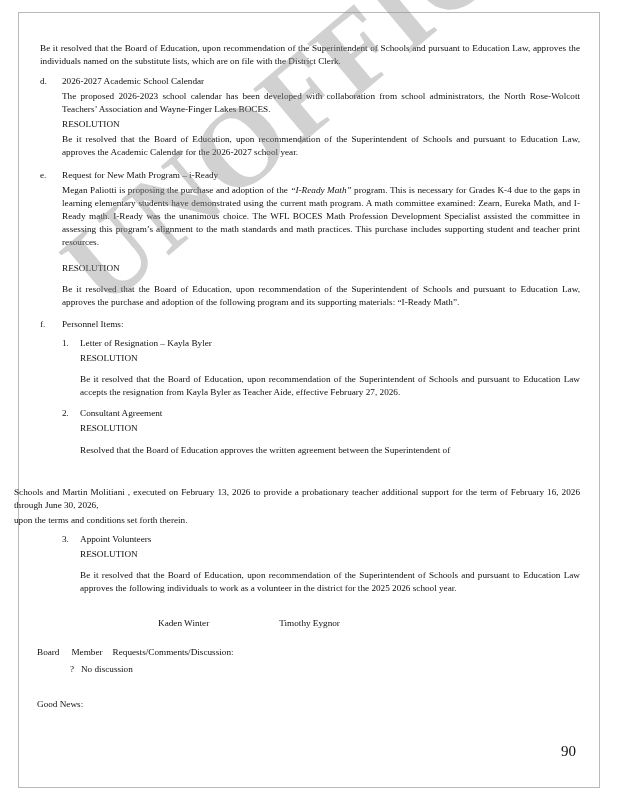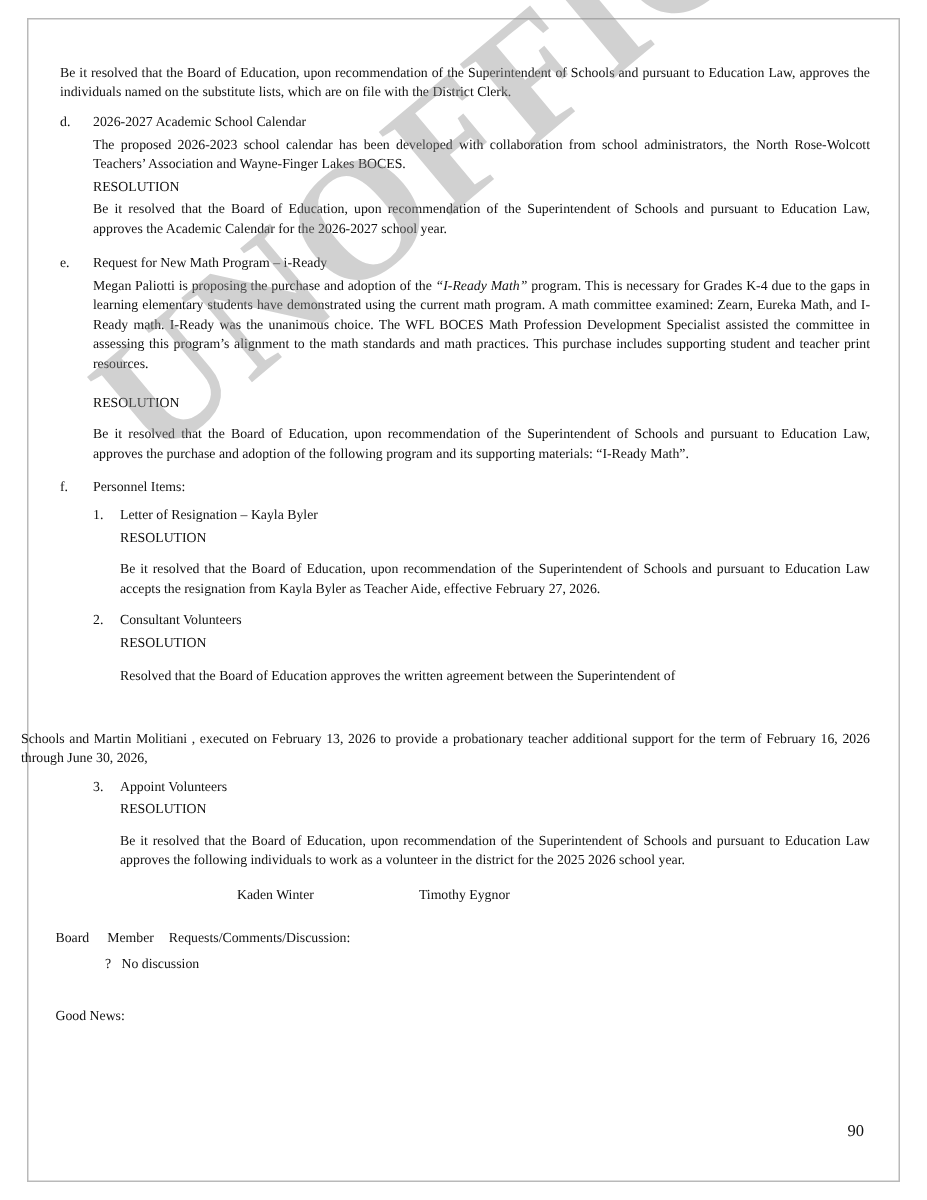--- a/index.html
+++ b/index.html
@@ -58,21 +58,21 @@
     width: 18px;
     flex: 0 0 18px;
   }
   .sub-body { flex: 1 1 auto; }
   .u { }
   .it { font-style: italic; }
   .res-label { margin-top: 1px; }
   .spacer-6 { height: 6px; }
   .spacer-10 { height: 10px; }
   .names-row {
-    margin-top: 8px;
+    margin-top: 20px;
     margin-left: 96px;
   }
   .names-row span.second { margin-left: 70px; }
   .board-line {
     margin-top: 16px;
     margin-left: -3px;
     font-family: Liberation Serif, serif;
   }
   .board-line .lbl { margin-right: 12px; }
   .board-line .lbl2 { margin-right: 10px; }
@@ -81,21 +81,21 @@
     margin-left: 30px;
   }
   .good-news {
     margin-top: 22px;
     margin-left: -3px;
   }
   .page-number {
     position: absolute;
     right: 42px;
     bottom: 40px;
-    font-size: 11px;
+    font-size: 15px;
     color: #111;
   }
   .watermark {
     position: absolute;
     left: 0;
     top: 0;
     width: 618px;
     height: 800px;
     pointer-events: none;
     z-index: 5;
@@ -157,27 +157,28 @@
             <div class="para u">Letter of Resignation  – Kayla Byler</div>
             <div class="para res-label">RESOLUTION</div>
             <div class="spacer-6"></div>
             <div class="para">Be it resolved  that the Board  of Education,  upon  recommendation   of the Superintendent   of Schools  and pursuant  to Education  Law accepts the resignation   from Kayla Byler as Teacher  Aide, effective February   27, 2026.</div>
           </div>
         </div>
 
         <div class="sub-row">
           <div class="sub-marker">2.</div>
           <div class="sub-body">
-            <div class="para u">Consultant Volunteers  </div>
+            <div class="para u">Consultant Agreement  </div>
             <div class="para res-label">RESOLUTION</div>
             <div class="spacer-6"></div>
             <div class="para">Resolved        that the Board  of Education  approves  the written  agreement  between  the Superintendent   of</div>
           </div>
         </div>
         <div class="para" style="margin-left:-48px;margin-top:27px;">Schools and  Martin Molitiani                      , executed  on February  13, 2026 to provide a  probationary  teacher  additional   support                    for the term of February   16, 2026 through  June 30, 2026,</div>
+        <div class="para" style="margin-left:-48px;">upon  the                        terms  and  conditions   set forth  therein.</div>
 
         <div class="sub-row">
           <div class="sub-marker">3.</div>
           <div class="sub-body">
             <div class="para u">Appoint Volunteers</div>
             <div class="para res-label">RESOLUTION</div>
             <div class="spacer-6"></div>
             <div class="para">Be it resolved  that the Board  of Education,  upon  recommendation  of the Superintendent  of Schools  and pursuant   to Education  Law approves  the following  individuals  to work as a volunteer  in the district  for the 2025        2026 school  year.</div>
           </div>
         </div>

